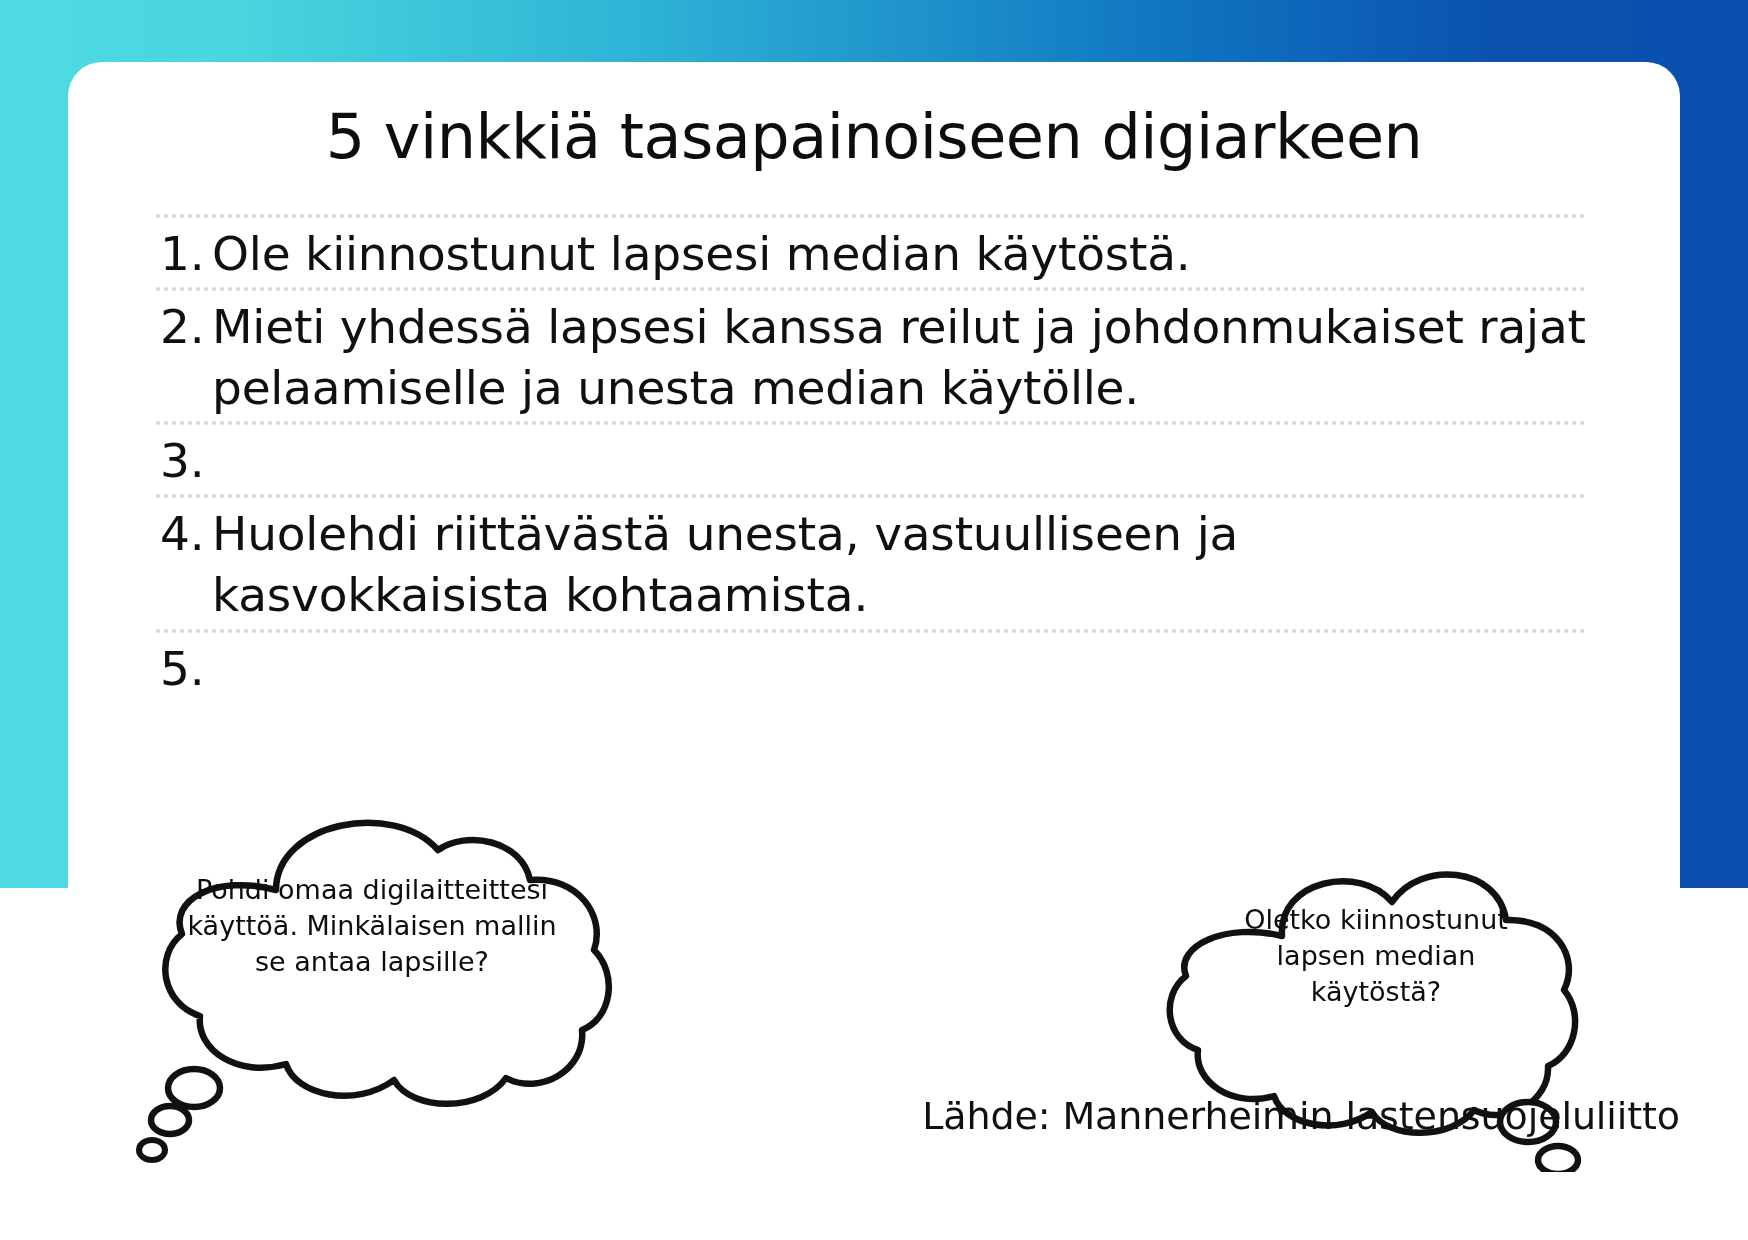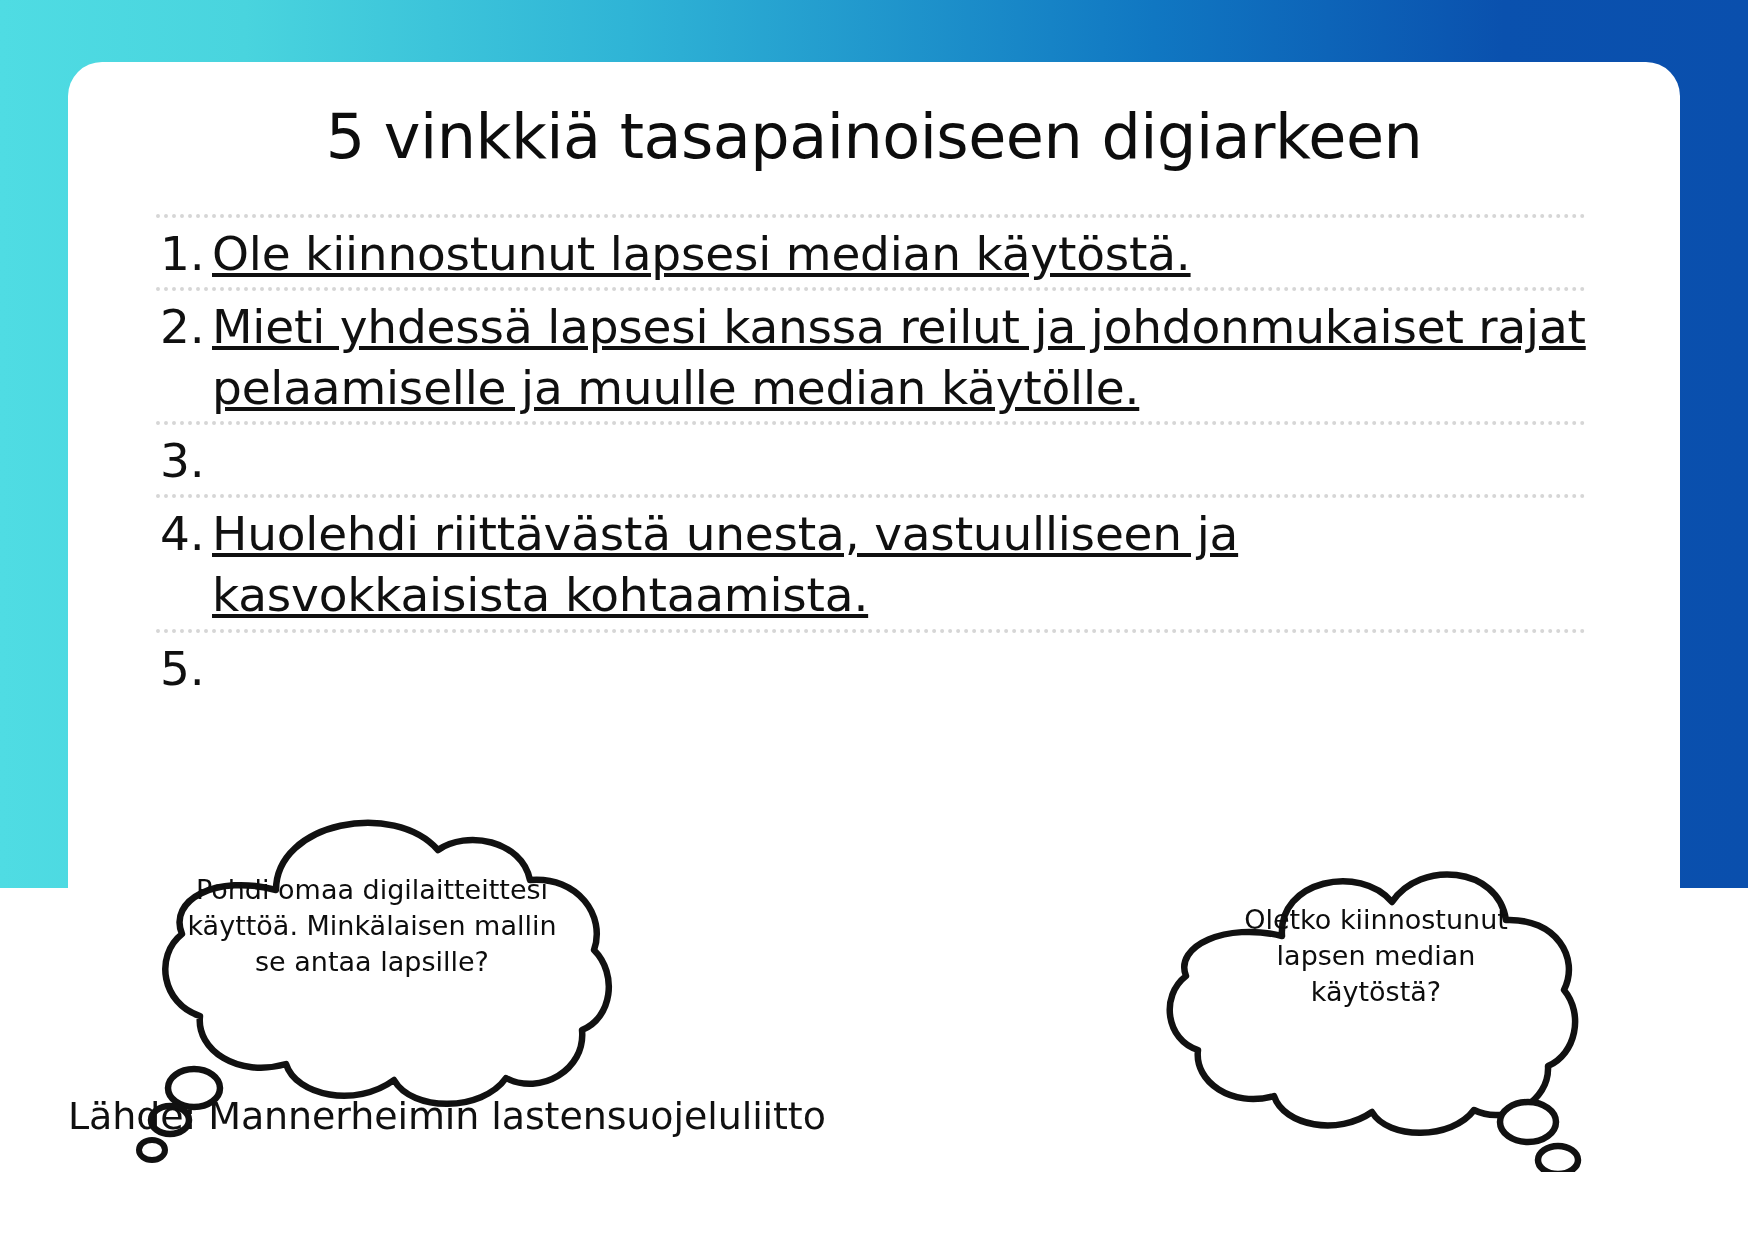--- a/index.html
+++ b/index.html
@@ -75,21 +75,20 @@
     letter-spacing: -0.2px;
   }
   .item .num {
     flex: 0 0 auto;
     min-width: 52px;
     text-align: left;
     padding-left: 4px;
   }
   .item .txt {
     flex: 1 1 auto;
-    text-decoration: underline;
   }
 
   
   .bubble {
     position: absolute;
   }
   .bubble svg {
     display: block;
     overflow: visible;
   }
@@ -115,21 +114,21 @@
     top: 68px;
     width: 320px;
   }
 
   
   #footer {
     position: absolute;
     left: 0;
     top: 1032px;
     width: 100%;
-    text-align: left;
+    text-align: right;
     font-size: 38px;
     color: #101010;
     letter-spacing: -0.1px;
   }
 </style>
 </head>
 <body>
 
 <div id="slide">
 
@@ -143,21 +142,21 @@
 
       <div class="item">
         <span class="num">1.</span>
         <span class="txt">Ole kiinnostunut lapsesi median käytöstä.</span>
       </div>
 
       <div class="rule"></div>
 
       <div class="item">
         <span class="num">2.</span>
-        <span class="txt"> Mieti yhdessä lapsesi kanssa reilut ja johdonmukaiset rajat pelaamiselle ja muulle median käytölle.</span>
+        <span class="txt"> Mieti yhdessä lapsesi kanssa reilut ja johdonmukaiset rajat pelaamiselle ja unesta median käytölle.</span>
       </div>
 
       <div class="rule"></div>
 
       <div class="item">
         <span class="num">3.</span>
       </div>
 
       <div class="rule"></div>
 

